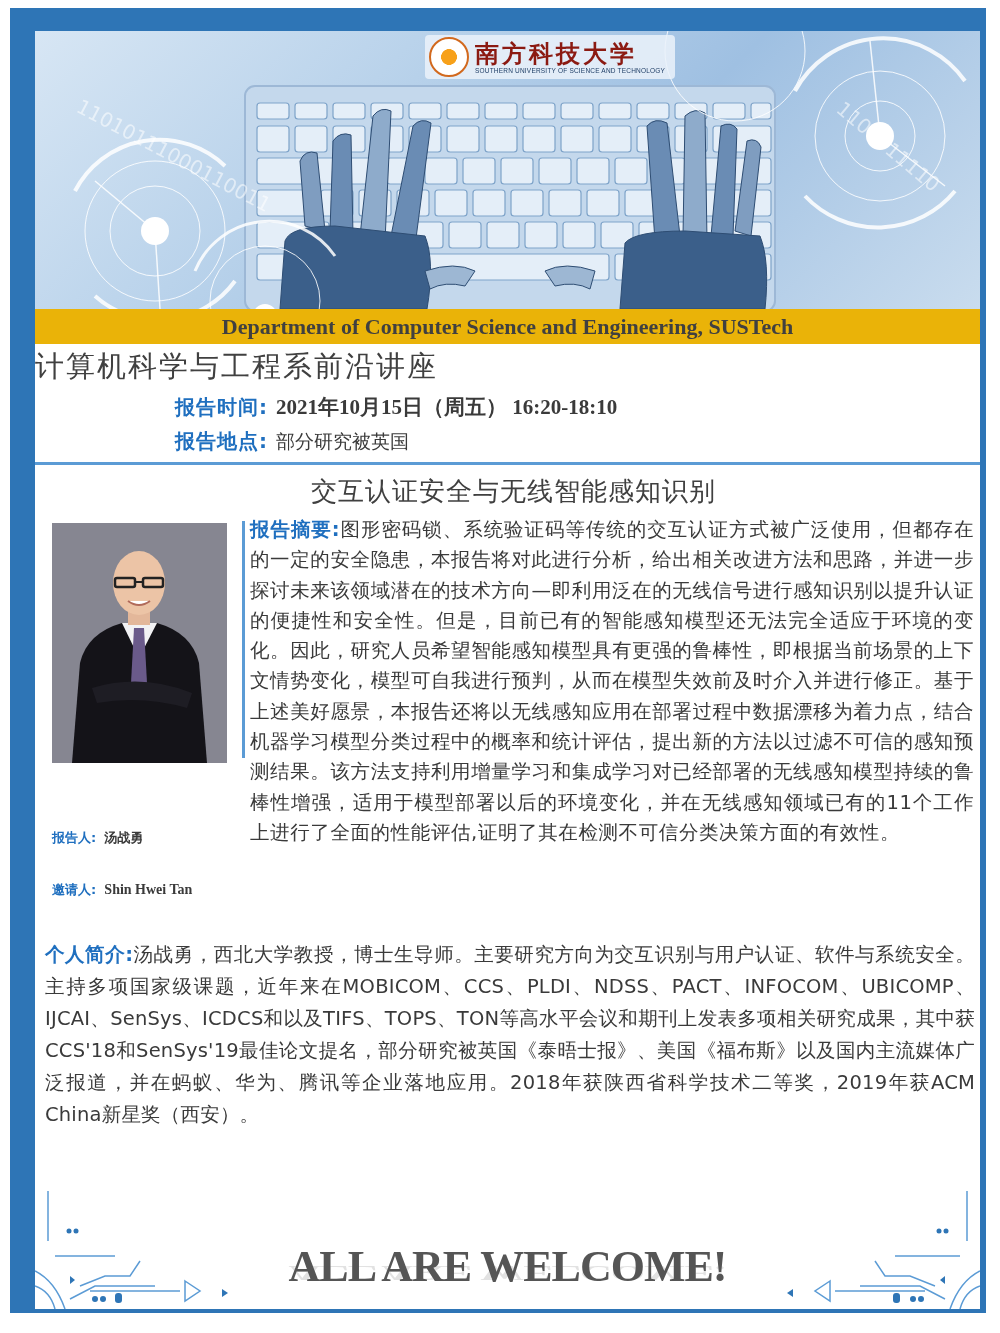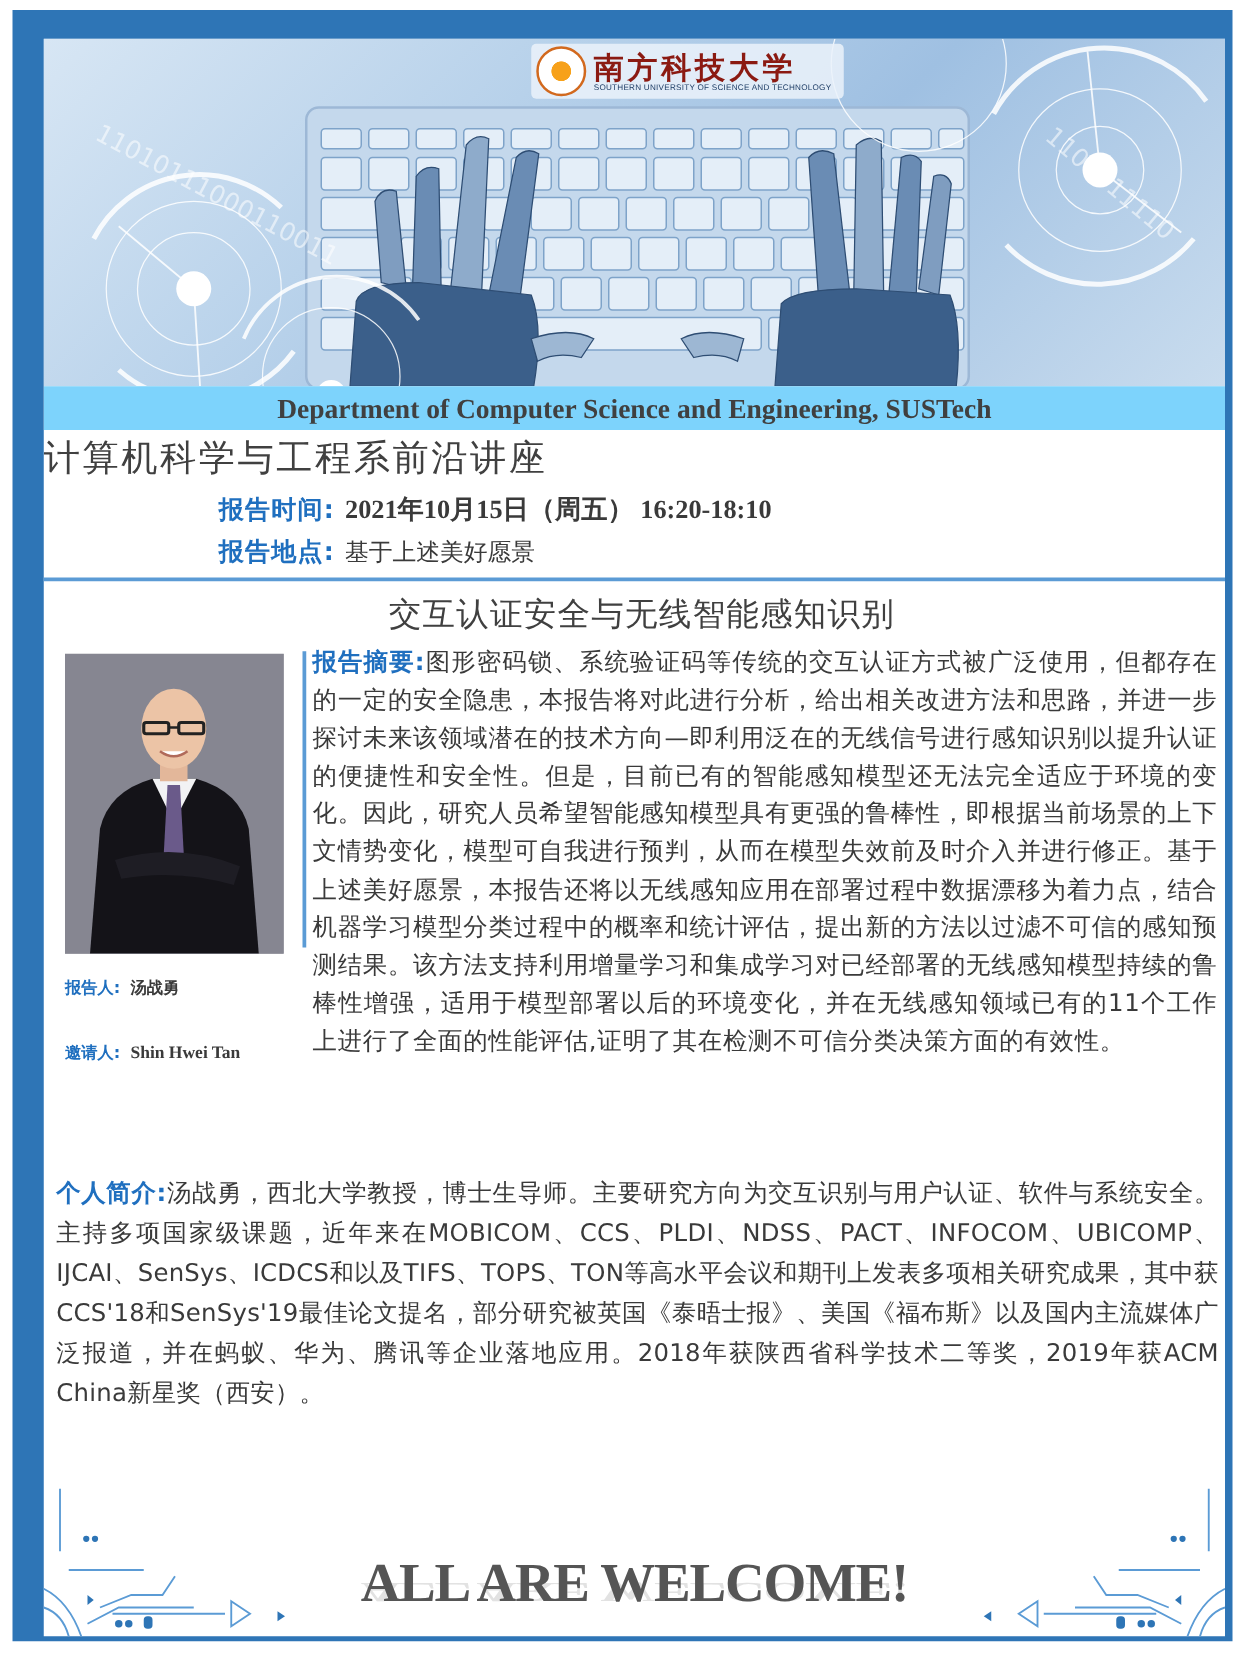--- a/index.html
+++ b/index.html
@@ -29,21 +29,21 @@
   .logo-badge {
     width: 40px; height: 40px; border-radius: 50%; border: 2px solid #d2691e;
     background: radial-gradient(circle, #f7a11a 0 30%, #ffffff 32% 100%);
   }
   .logo-text { display: flex; flex-direction: column; }
   .logo-cn { font-family: "DejaVu Serif", serif; font-size: 24px; color: #8b1a12; font-weight: bold; letter-spacing: 3px; line-height: 26px; }
   .logo-en { font-family: "Liberation Sans", sans-serif; font-size: 6.5px; color: #1f3e66; letter-spacing: 0.2px; }
 
   .dept-strip {
     position: absolute; left: 0; top: 278px; width: 945px; height: 35px;
-    background: #7dd3fc; text-align: center;
+    background: #eab308; text-align: center;
   }
   .dept-strip span {
     font-family: "Liberation Serif", serif; font-weight: bold; font-size: 22px; color: #404040;
     line-height: 35px;
   }
 
   .main-title {
     position: absolute; left: 0; top: 316px; width: 945px; 
     font-family: "DejaVu Sans", sans-serif; font-size: 29px; color: #404040; letter-spacing: 2px;
   }
@@ -68,21 +68,21 @@
   }
   .vline { position: absolute; left: 207px; top: 490px; width: 3px; height: 237px; background: #5b9bd5; }
 
   .abstract {
     position: absolute; left: 215px; top: 484px; width: 724px;
     font-family: "DejaVu Sans", sans-serif; font-size: 19.5px; line-height: 30.3px; color: #3a3a3a;
     text-align: justify; letter-spacing: 0.6px;
   }
   .abstract .lbl, .bio .lbl, .speaker .lbl { color: #1f6fbf; font-weight: bold; }
 
-  .speaker { position: absolute; left: 17px; font-size: 13px; font-family: "DejaVu Sans", sans-serif; color: #3a3a3a; }
+  .speaker { position: absolute; left: 17px; font-size: 13px; font-family: "DejaVu Sans", sans-serif; color: #3a3a3a; margin-top: 48px; }
   .speaker .val { font-family: "Liberation Serif", serif; font-weight: bold; font-size: 14px; margin-left: 4px; }
   .sp-1 { top: 750px; }
   .sp-2 { top: 802px; }
 
   .bio {
     position: absolute; left: 10px; top: 908px; width: 930px;
     font-family: "DejaVu Sans", sans-serif; font-size: 19.5px; line-height: 32px; color: #3a3a3a;
     text-align: justify; letter-spacing: 0.2px;
   }
 
@@ -244,21 +244,21 @@
     </div>
 
     <div class="main-title">计算机科学与工程系前沿讲座</div>
 
     <div class="info-row row-time">
       <span class="lbl">报告时间:</span>
       <span class="val">2021年10月15日（周五） 16:20-18:10</span>
     </div>
     <div class="info-row row-place">
       <span class="lbl">报告地点:</span>
-      <span class="val">基于上述美好愿景</span>
+      <span class="val">部分研究被英国</span>
     </div>
 
     <div class="divider"></div>
 
     <div class="talk-title">交互认证安全与无线智能感知识别</div>
 
     <div class="photo">
       <svg width="175" height="240" viewBox="0 0 175 240">
         <rect width="175" height="240" fill="#868691"></rect>
         <path d="M20 240 L28 140 Q35 110 70 100 L105 100 Q140 110 147 140 L155 240 Z" fill="#141318"></path>

